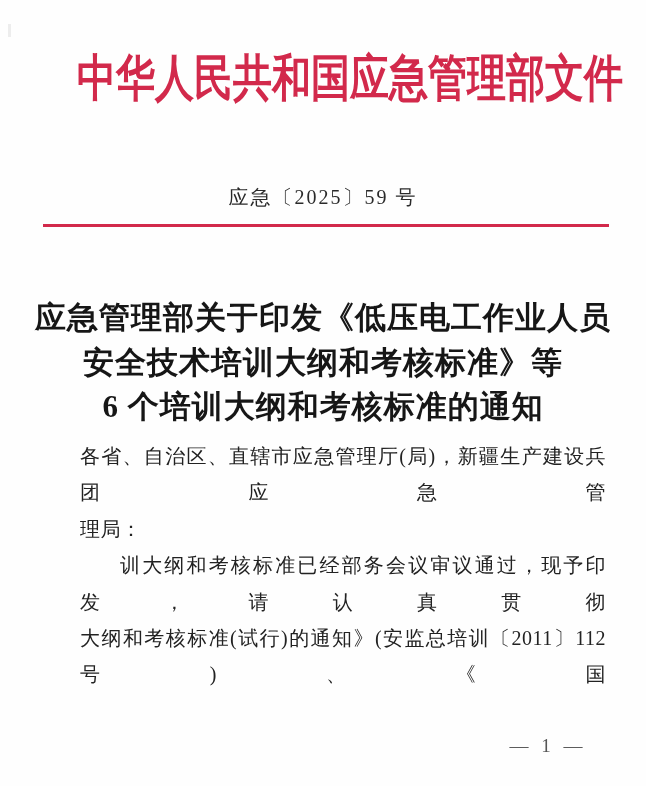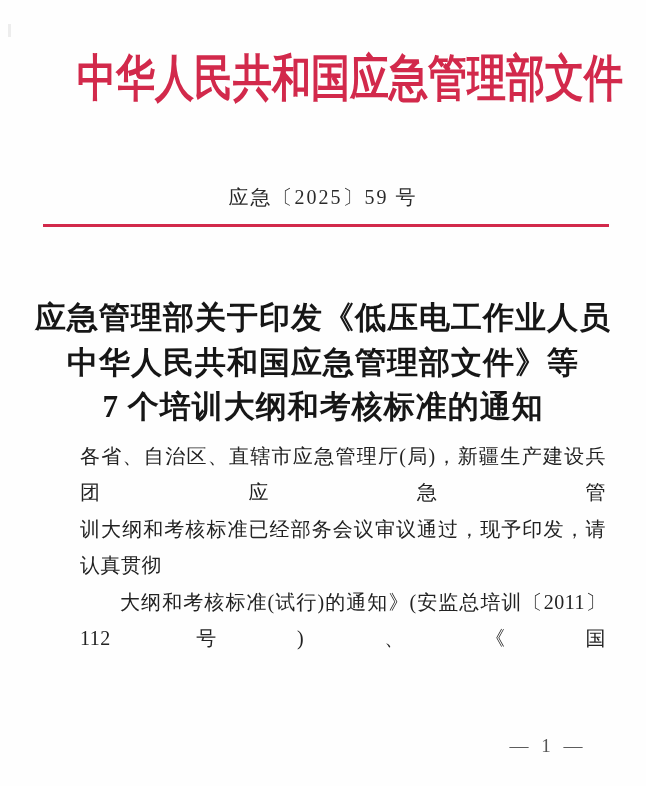--- a/index.html
+++ b/index.html
@@ -128,26 +128,27 @@
   <div class="org-title">
     <span class="squeeze">中华人民共和国应急管理部文件</span>
   </div>
 
   <div class="doc-number">应急〔2025〕59 号</div>
 
   <div class="red-rule"></div>
 
   <div class="doc-title">
       <div class="title-line">应急管理部关于印发《低压电工作业人员</div>
-      <div class="title-line">中华人民共和国应急管理部文件》等</div>
-      <div class="title-line">7 个培训大纲和考核标准的通知</div>
+      <div class="title-line">安全技术培训大纲和考核标准》等</div>
+      <div class="title-line">6 个培训大纲和考核标准的通知</div>
     </div>
 
   <div class="doc-body">
       <div class="body-line">各省、自治区、直辖市应急管理厅(局)，新疆生产建设兵团应急管</div>
+      <div class="body-line">理局：</div>
       <div class="body-line">训大纲和考核标准已经部务会议审议通过，现予印发，请认真贯彻</div>
       <div class="body-line">大纲和考核标准(试行)的通知》(安监总培训〔2011〕112 号)、《国</div>
     </div>
 
   <div class="page-number">
     <span class="inner">— 1 —</span>
   </div>
 
 </div>
 

